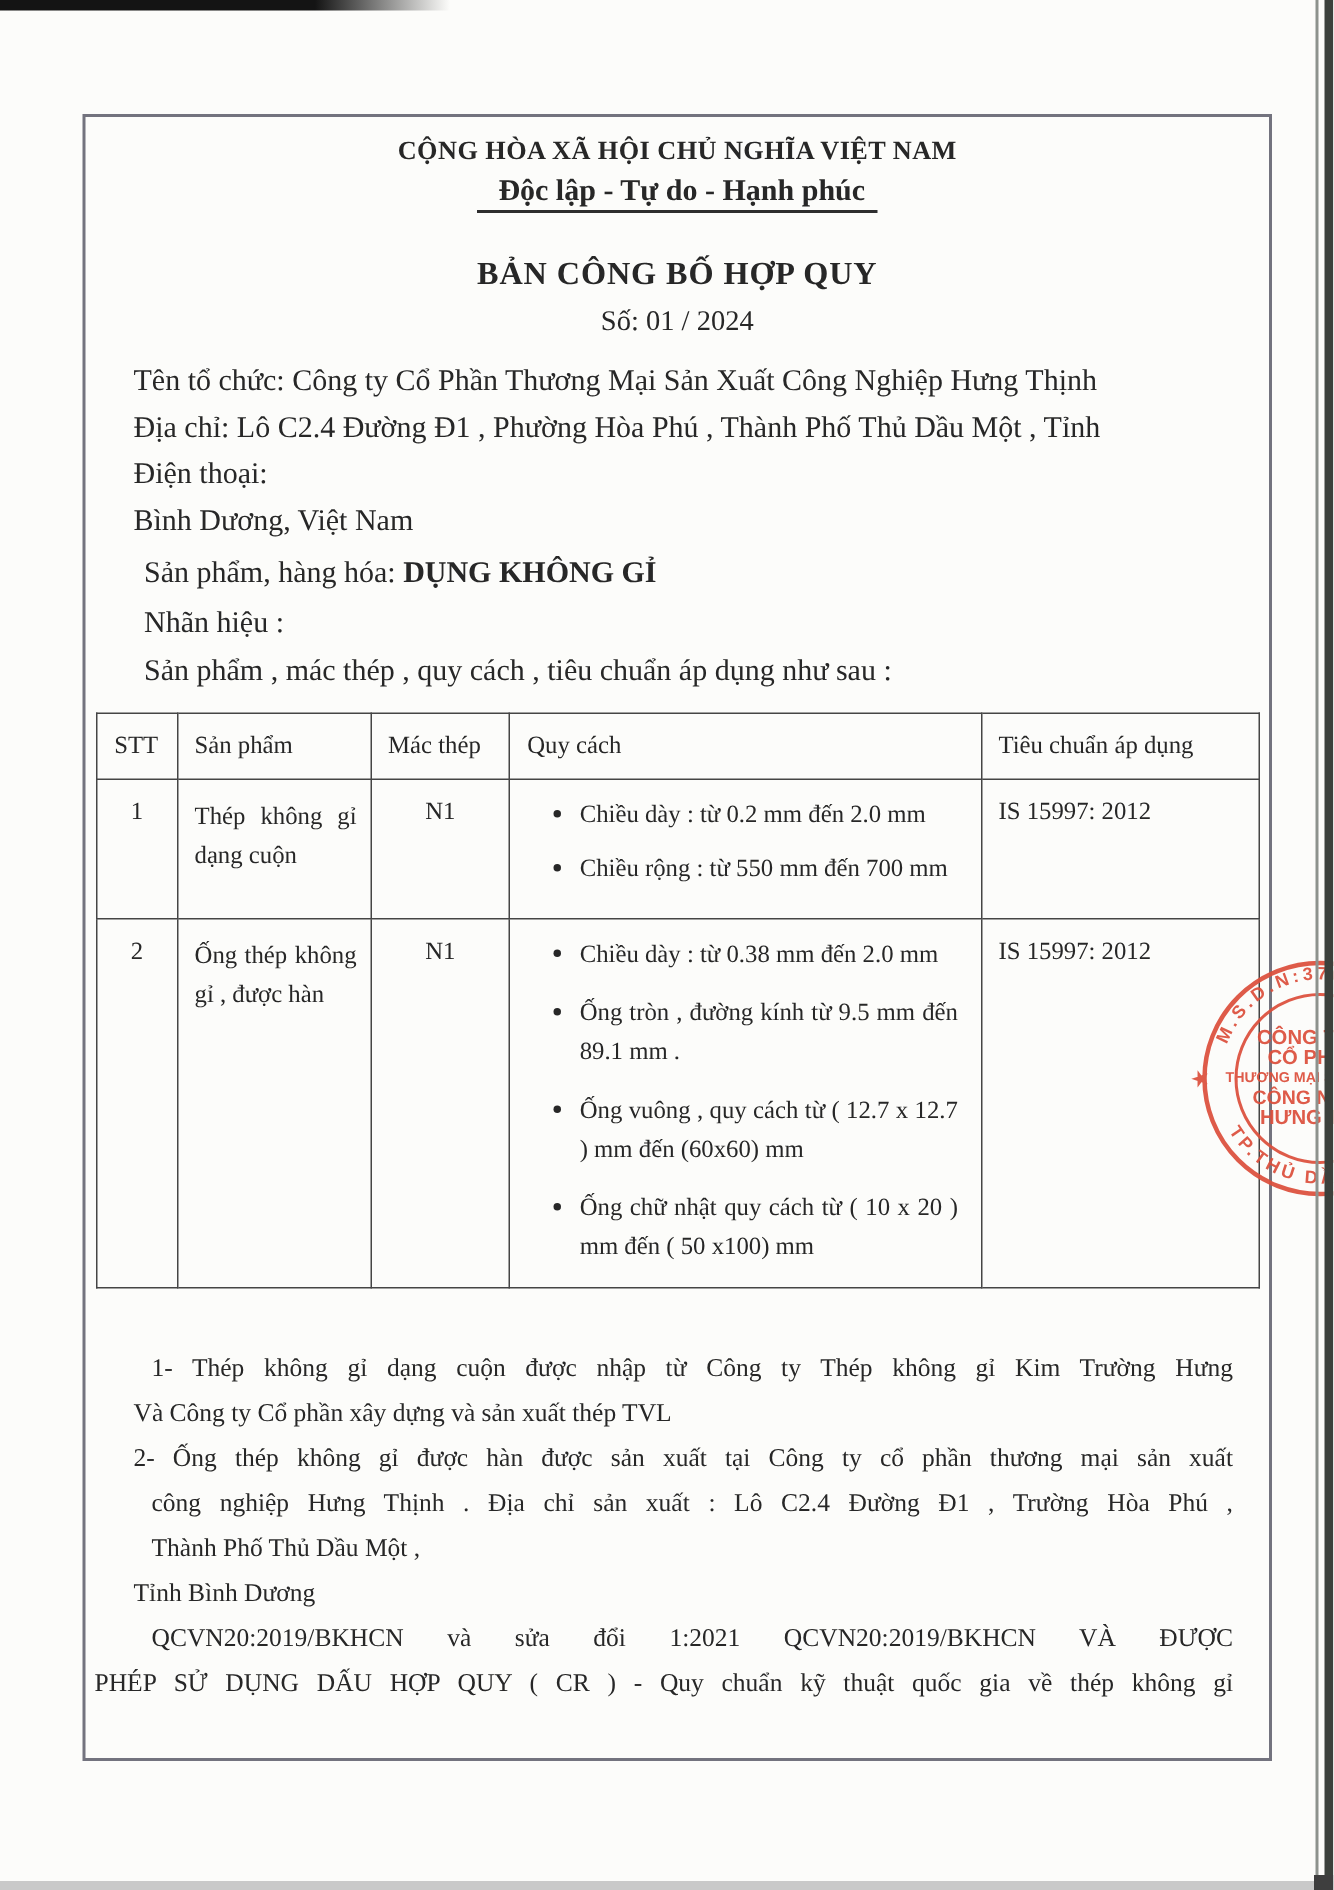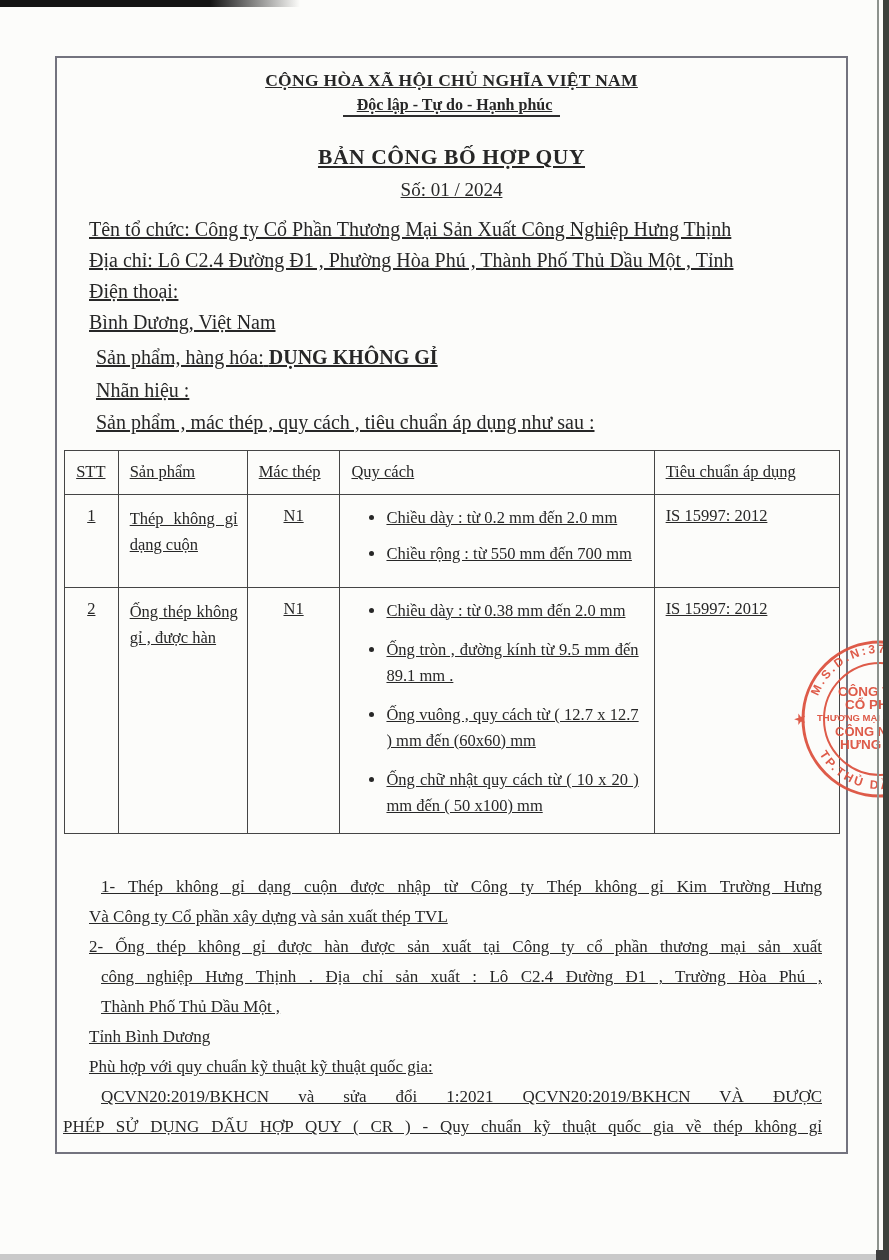--- a/index.html
+++ b/index.html
@@ -10,26 +10,26 @@
   }
   
   .top-bar   { position:absolute; left:0; top:0; width:300px; height:7px;
                background:linear-gradient(to right,#141414 70%, rgba(20,20,20,0)); z-index:6; }
   .right-line{ position:absolute; left:877px; top:0; width:2px; height:100%; background:#8d928d; z-index:6; }
   .right-strip{position:absolute; left:883px; top:0; width:6px; height:100%; background:#3c413c; z-index:6; }
   .bottom-bar{ position:absolute; left:0; bottom:0; width:100%; height:6px; background:#c9c9c9; z-index:6; }
   .bottom-corner{ position:absolute; right:0; bottom:0; width:13px; height:10px; background:#3e3e3e; z-index:7; }
 
   .frame {
-    position:absolute; left:55px; top:56px; width:789px; height:1094px;
-    border:2px solid #73737e; background:transparent;text-decoration:underline;
+    position:absolute; left:55px; top:76px; width:789px; height:1094px;
+    border:2px solid #73737e; background:transparent;
   }
   .nat { text-align:center; font-weight:bold; font-size:17.5px; letter-spacing:.3px; margin-top:12px; }
   .motto-row { text-align:center; margin-top:5px; }
-  .motto { font-weight:bold; font-size:16px; border-bottom:2px solid #2e2e2e; padding:0 8px 2px 14px; }
+  .motto { font-weight:bold; font-size:20px; border-bottom:2px solid #2e2e2e; padding:0 8px 2px 14px; }
   .doc-title { text-align:center; font-weight:bold; font-size:21.5px; letter-spacing:.6px; margin-top:31px; }
   .doc-num { text-align:center; font-size:19px; margin-top:9px; }
 
   .info { margin:13px 24px 0 32px; font-size:20px; }
   .info p { margin:0; line-height:31px; }
   .info2 { margin-top:3px; padding-left:7px; }
   .info2 p { line-height:32.5px; }
   .bold { font-weight:bold; }
 
   table.spec-table { margin:11px 0 0 7px; width:776px; border-collapse:collapse; font-size:16.5px; }
@@ -126,21 +126,20 @@
       </tbody>
     </table>
 
     <div class="notes">
       <div class="fn ml12 just">1- Thép không gỉ dạng cuộn được nhập từ Công ty Thép không gỉ Kim Trường Hưng</div>
       <div class="fn">Và Công ty Cổ phần xây dựng và sản xuất thép TVL</div>
       <div class="fn just">2- Ống thép không gỉ được hàn được sản xuất tại Công ty cổ phần thương mại sản xuất</div>
       <div class="fn ml12 just">công nghiệp Hưng Thịnh . Địa chỉ sản xuất : Lô C2.4 Đường Đ1 , Trường Hòa Phú ,</div>
       <div class="fn ml12">Thành Phố Thủ Dầu Một ,</div>
       <div class="fn">Tỉnh Bình Dương</div>
-      <div class="fn">Phù hợp với quy chuẩn kỹ thuật kỹ thuật quốc gia:</div>
       <div class="fn ml12 just">QCVN20:2019/BKHCN và sửa đổi 1:2021 QCVN20:2019/BKHCN VÀ ĐƯỢC</div>
       <div class="fn mlneg just">PHÉP SỬ DỤNG DẤU HỢP QUY ( CR ) -  Quy chuẩn kỹ thuật quốc gia về thép không gỉ</div>
     </div>
 
   </div>
 
   <svg class="stamp" width="240" height="262" viewBox="0 0 240 262">
     <circle cx="110" cy="119" r="77" fill="none" stroke-width="3" stroke="#dc4f3c"></circle>
     <circle cx="110" cy="119" r="56" fill="none" stroke-width="2" stroke="#dc4f3c"></circle>
     <defs>

